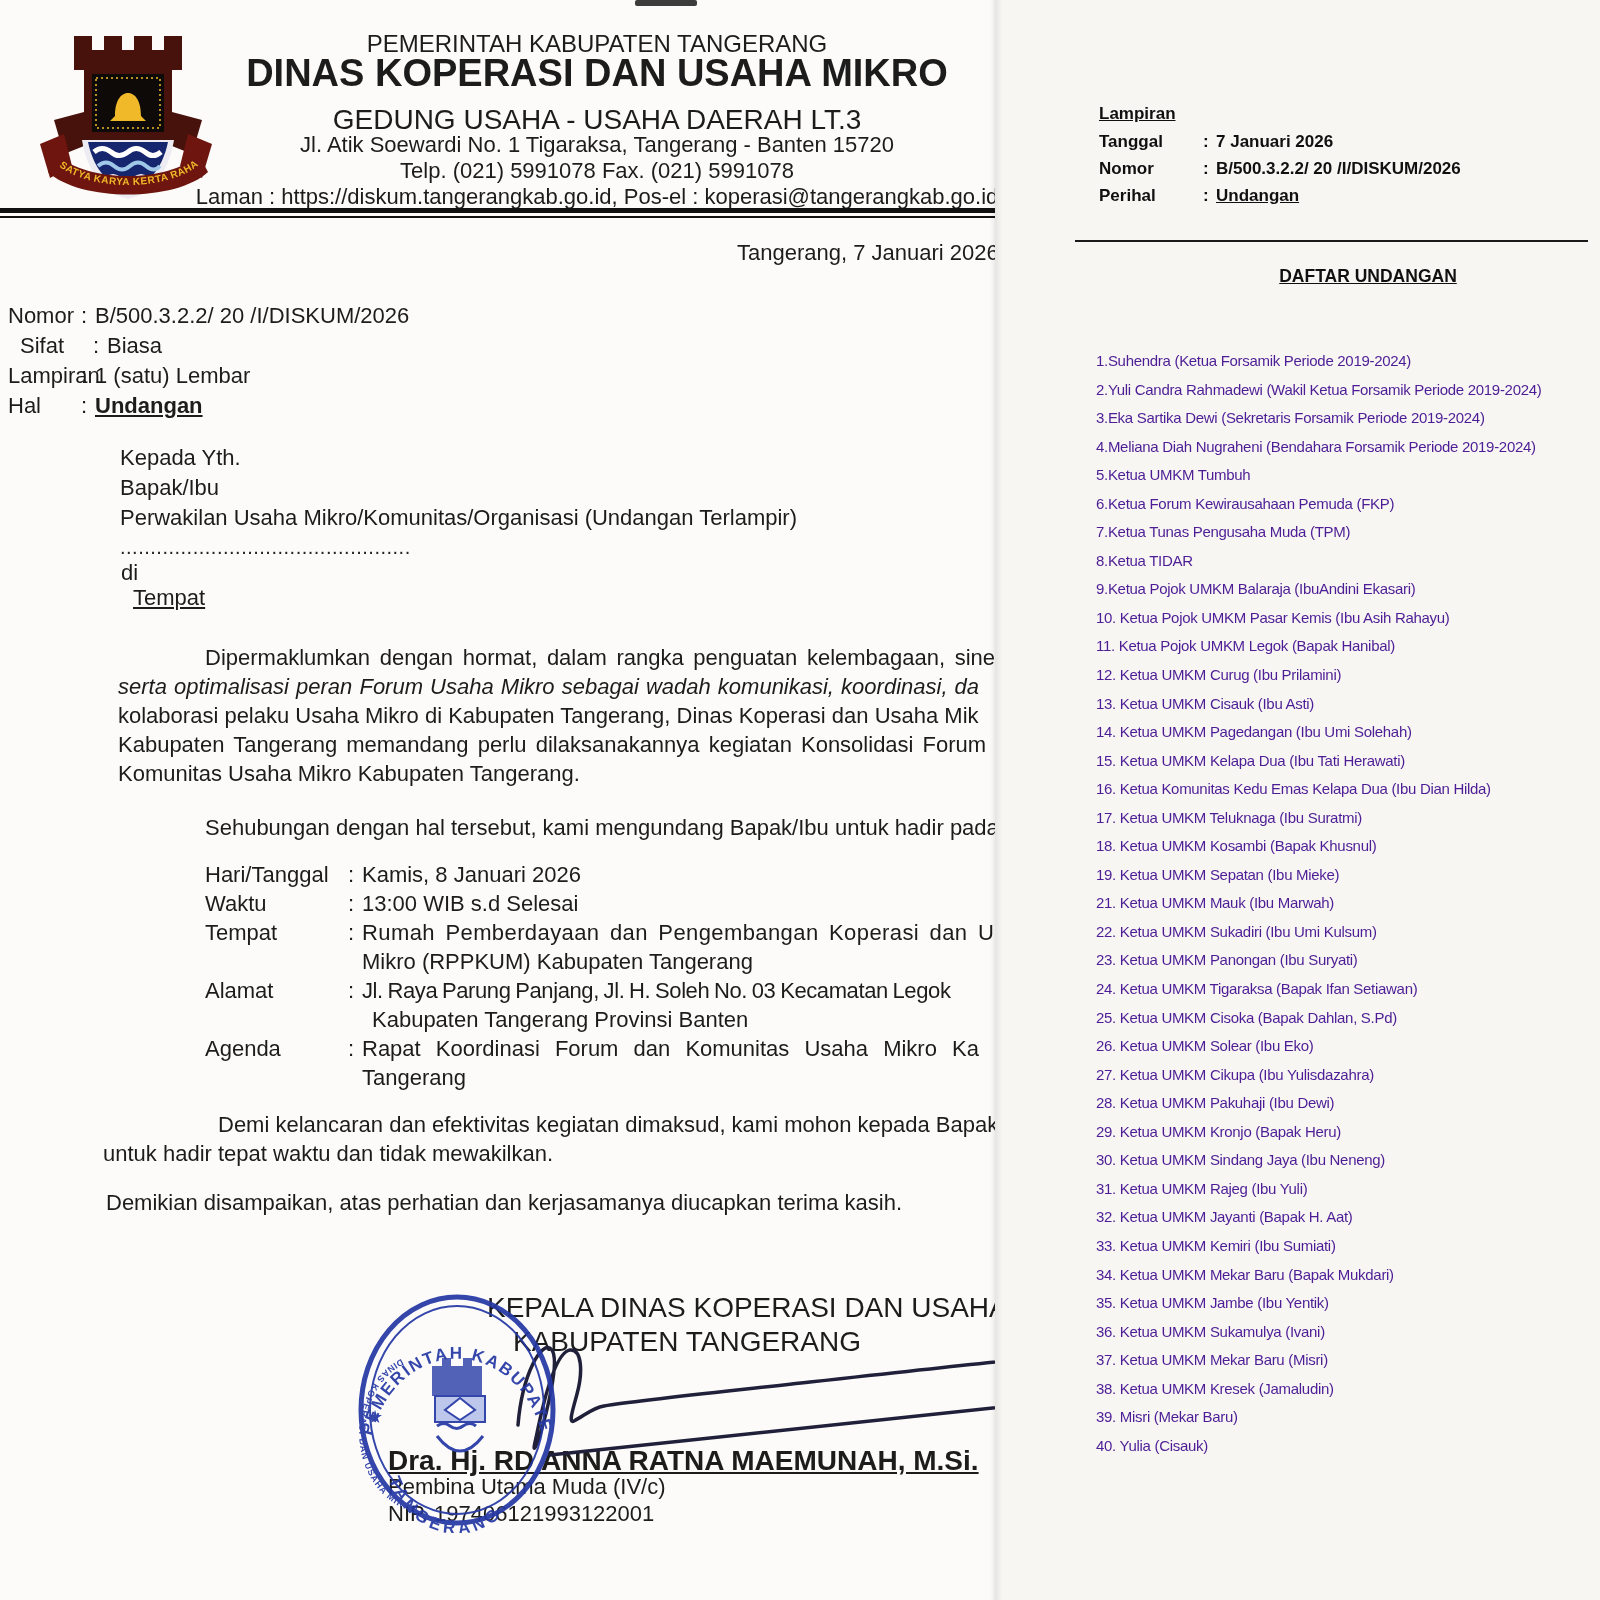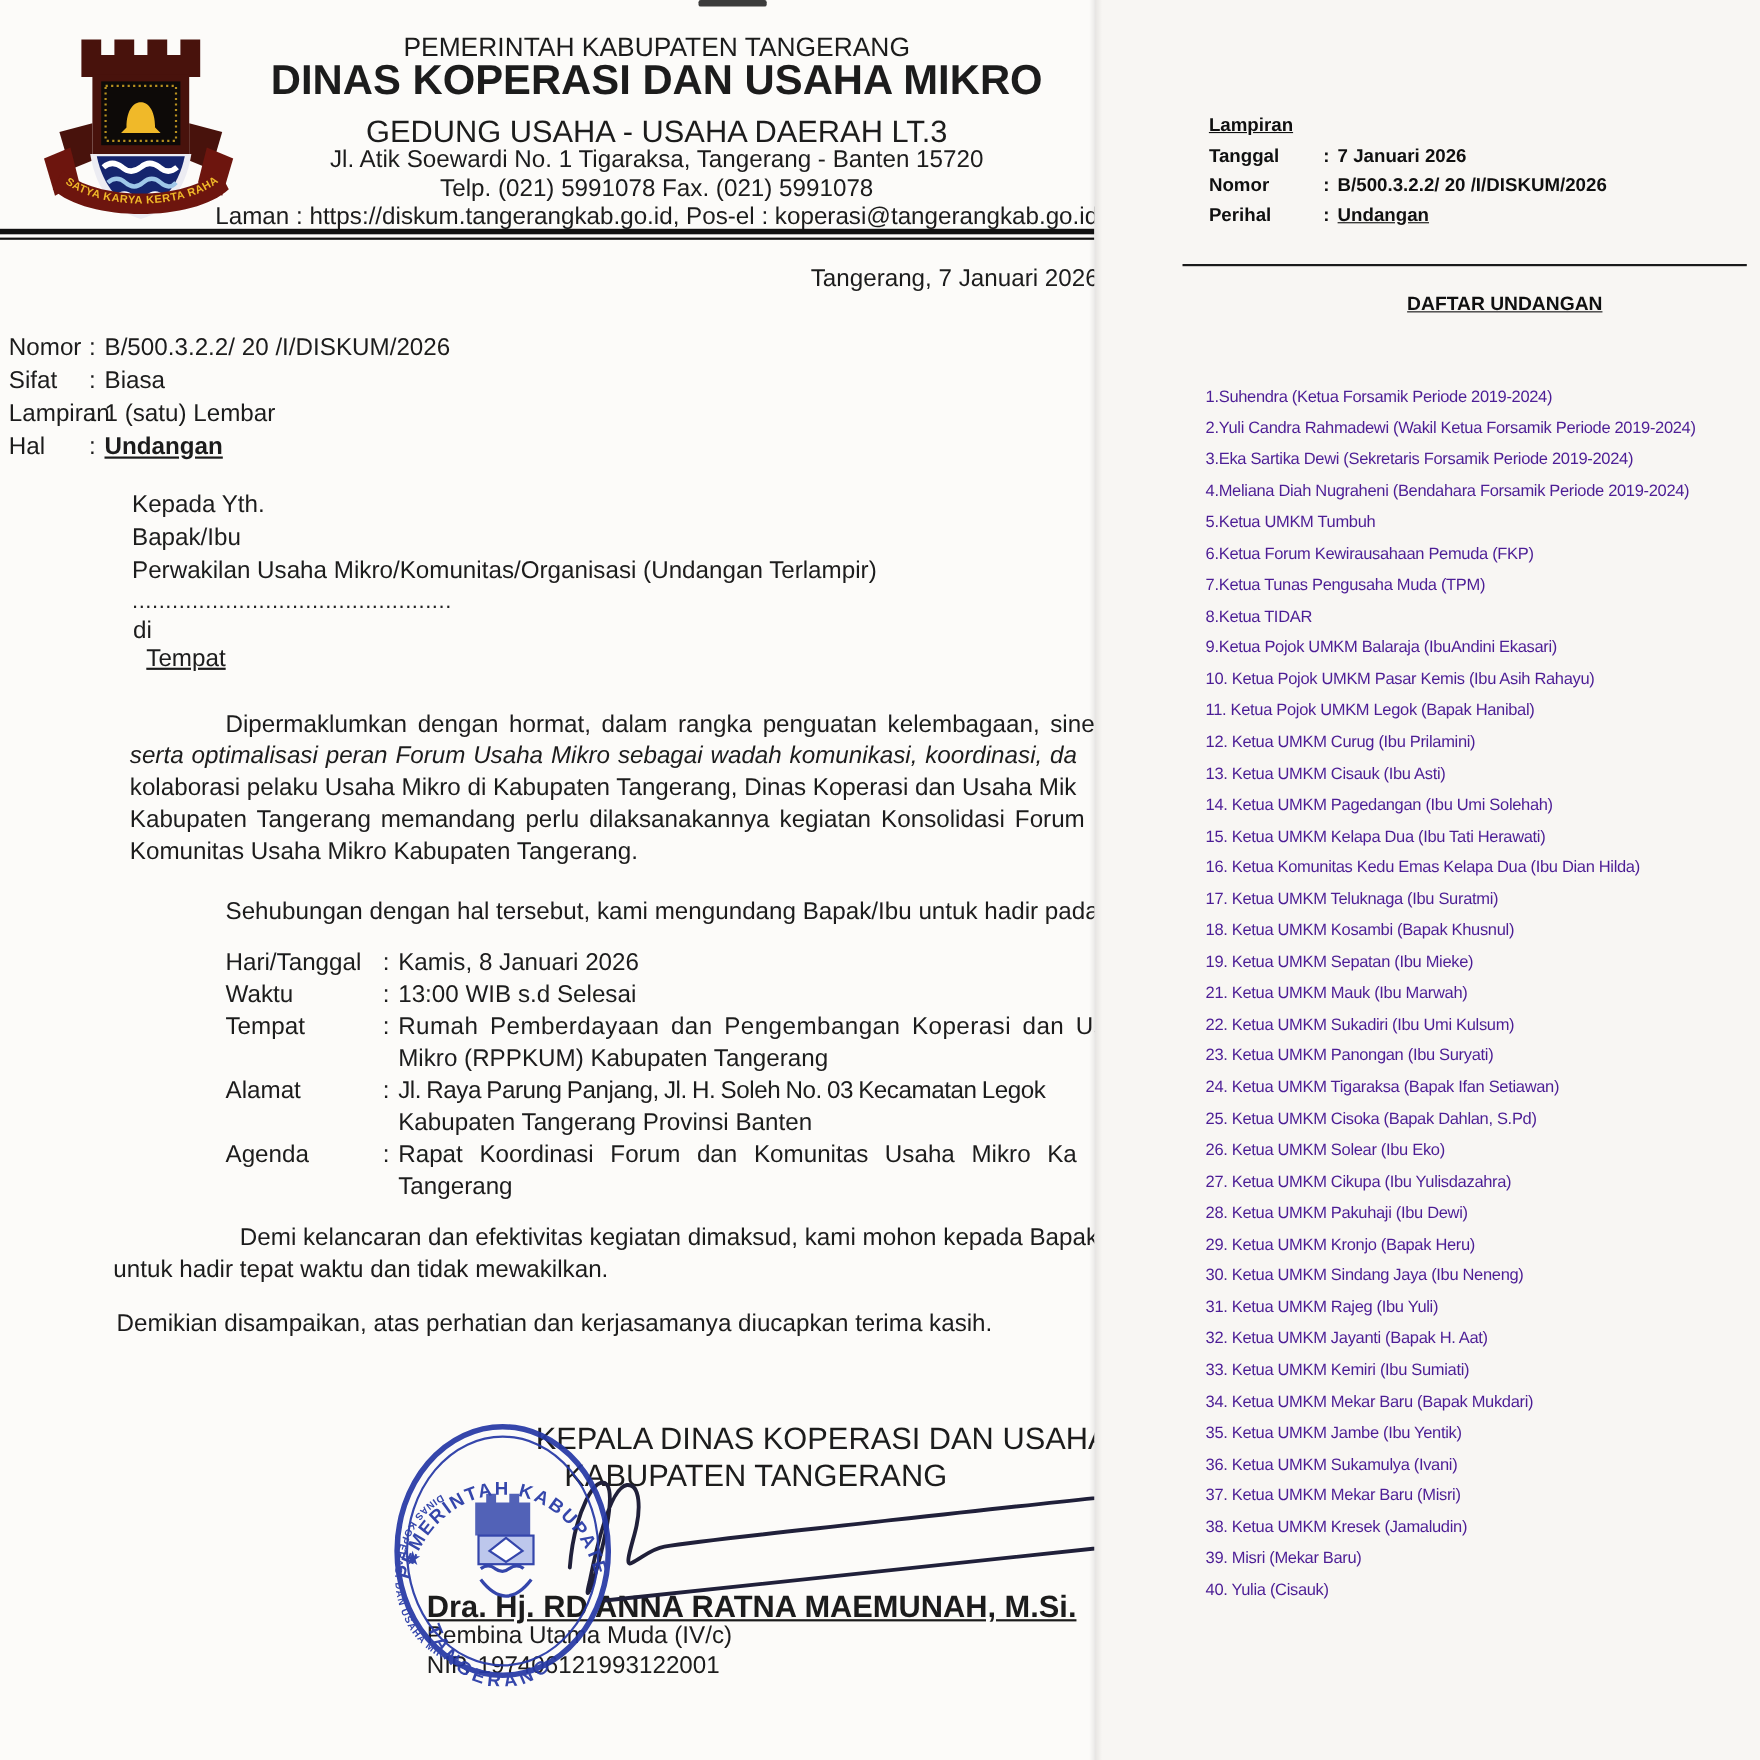--- a/index.html
+++ b/index.html
@@ -81,21 +81,21 @@
     <div class="rule-thin" style="top:216px;"></div>
 
     <div class="ln body-t" style="left:737px;top:240px;">Tangerang, 7 Januari 2026</div>
 
     <div>
       <div class="ln body-t" style="top:303px;left:0;width:995px;height:28px;">
         <span class="meta-label">Nomor</span>
         <span class="meta-colon">:</span>
         <span class="meta-value">B/500.3.2.2/ 20 /I/DISKUM/2026</span>
       </div>
-      <div class="ln body-t" style="top:333px;left:0;width:995px;height:28px;">
+      <div class="ln body-t" style="top:333px;left:12px;width:995px;height:28px;">
         <span class="meta-label">Sifat</span>
         <span class="meta-colon">:</span>
         <span class="meta-value">Biasa</span>
       </div>
       <div class="ln body-t" style="top:363px;left:0;width:995px;height:28px;">
         <span class="meta-label">Lampiran</span>
         <span class="meta-colon">:</span>
         <span class="meta-value">1 (satu) Lembar</span>
       </div>
       <div class="ln body-t" style="top:393px;left:0;width:995px;height:28px;">
@@ -137,21 +137,21 @@
         <span class="det-text ws4">Rumah Pemberdayaan dan Pengembangan Koperasi dan Usah</span>
       </div>
       <div class="ln body-t" style="top:949px;left:0;width:995px;height:28px;">
         <span class="det-text">Mikro (RPPKUM) Kabupaten Tangerang</span>
       </div>
       <div class="ln body-t" style="top:978px;left:0;width:995px;height:28px;">
         <span class="det-label">Alamat</span>
         <span class="det-colon">:</span>
         <span class="det-text tight">Jl. Raya Parung Panjang, Jl. H. Soleh No. 03 Kecamatan Legok</span>
       </div>
-      <div class="ln body-t" style="top:1007px;left:0;width:995px;height:28px;">
+      <div class="ln body-t" style="top:1007px;left:10px;width:995px;height:28px;">
         <span class="det-text">Kabupaten Tangerang Provinsi Banten</span>
       </div>
       <div class="ln body-t" style="top:1036px;left:0;width:995px;height:28px;">
         <span class="det-label">Agenda</span>
         <span class="det-colon">:</span>
         <span class="det-text ws9">Rapat Koordinasi Forum dan Komunitas Usaha Mikro Ka</span>
       </div>
       <div class="ln body-t" style="top:1065px;left:0;width:995px;height:28px;">
         <span class="det-text">Tangerang</span>
       </div>

